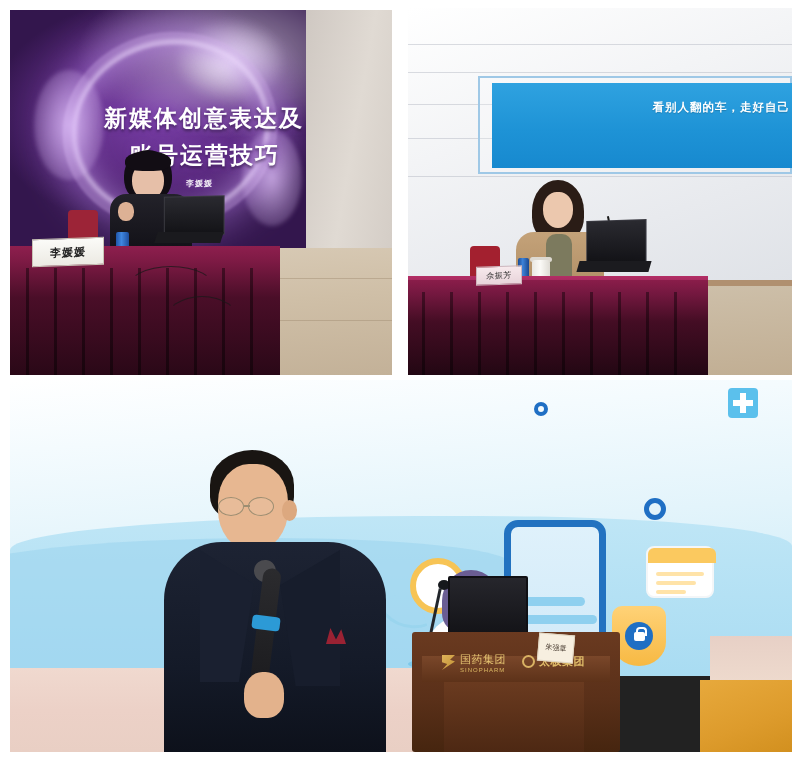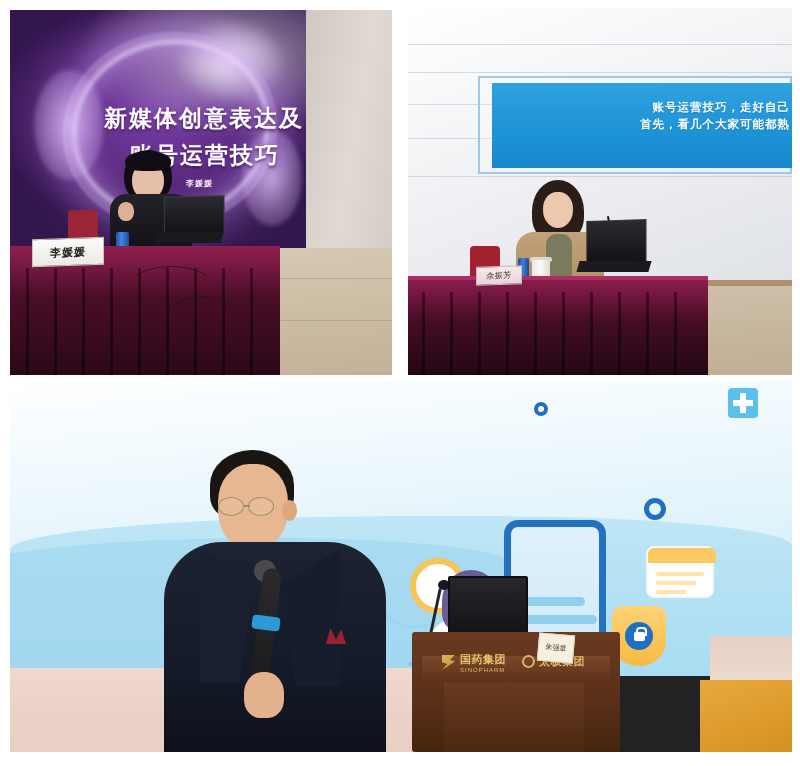--- a/index.html
+++ b/index.html
@@ -381,21 +381,21 @@
   }
   .p3-sino {
     position: absolute; left: 432px; top: 272px;
     display: flex; align-items: center; gap: 5px;
   }
   .p3-sino-mark {
     width: 13px; height: 15px;
     background: linear-gradient(135deg, #e0b45a 0%, #c09034 100%);
     clip-path: polygon(0 0,100% 0,62% 32%,100% 44%,0 100%,40% 60%,0 48%);
   }
-  .p3-sino-cn { font-size: 11px; color: #e6c472; font-weight: bold; letter-spacing: 0.5px; }
+  .p3-sino-cn { font-size: 11px; color: #e6c472; font-weight: normal; letter-spacing: 0.5px; }
   .p3-sino-en { font-size: 6px; color: #dcb964; letter-spacing: 1px; }
   .p3-taiji-pod {
     position: absolute; left: 512px; top: 274px;
     display: flex; align-items: center; gap: 4px;
   }
   .p3-taiji-pod-mark {
     width: 13px; height: 13px; border-radius: 50%;
     border: 2px solid #d9b263;
   }
   .p3-taiji-pod-cn { font-size: 11px; color: #dfbb68; font-weight: bold; letter-spacing: 0.5px; }
@@ -563,22 +563,21 @@
       <div class="p2-wall-line" style="top:36px;"></div>
       <div class="p2-wall-line" style="top:64px;"></div>
       <div class="p2-wall-line" style="top:96px;"></div>
       <div class="p2-wall-line" style="top:130px;"></div>
       <div class="p2-wall-line" style="top:168px;"></div>
     </div>
 
     <div class="p2-slide-frame"></div>
     <div class="p2-slide-blue">
       <div class="p2-slide-text">
-        <div>账号运营技巧，走好自己</div>
-        <div>首先，看几个大家可能都熟</div>
+        <div>看别人翻的车，走好自己</div>
       </div>
     </div>
 
     <div class="p2-baseboard"></div>
     <div class="p2-floor"></div>
 
     <div class="p2-chair"></div>
 
     <div class="p2-person">
       <div class="p2-hair"></div>

